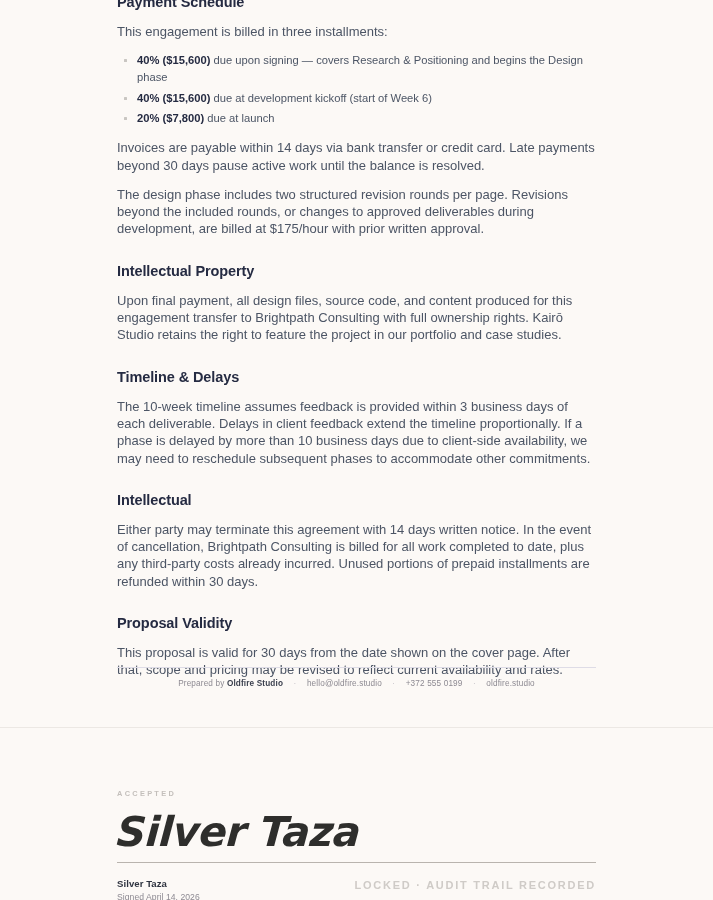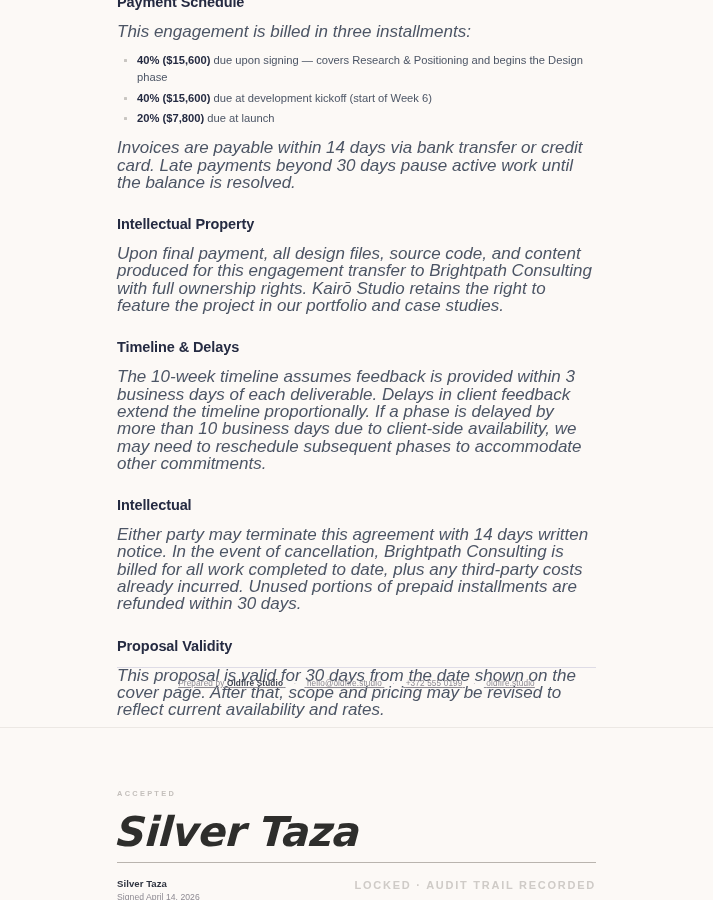--- a/index.html
+++ b/index.html
@@ -38,26 +38,25 @@
     line-height: 20px;
     font-weight: 700;
     color: #252b42;
     margin: 0 0 11px 0;
     letter-spacing: -0.1px;
   }
   h2.section-title.first { margin-top: 0; }
   h2.section-title.spaced { margin-top: 23px; }
 
   p.body-text {
-    font-size: 17px;
+    font-size: 13px;
     line-height: 17.3px;
     color: #4c5565;
     margin: 0 0 12px 0;
     letter-spacing: 0.01px;
-    font-style: italic;
   }
 
   ul.installments {
     list-style: none;
     margin: 0 0 12px 0;
     padding: 0 0 0 20px;
   }
   ul.installments li {
     position: relative;
     font-size: 11.2px;
@@ -92,21 +91,20 @@
   .page-footer {
     position: absolute;
     left: 0;
     top: 678px;
     width: 713px;
     text-align: center;
     font-size: 8.2px;
     line-height: 12px;
     color: #8d8a92;
     letter-spacing: 0.15px;
-    text-decoration: underline;
   }
   .page-footer b { color: #3a3f4d; font-weight: 700; }
   .page-footer .sep {
     display: inline-block;
     margin: 0 8px;
     color: #c6c3c9;
   }
 
   
   .panel-divider {
@@ -198,20 +196,21 @@
       <p class="body-text">This engagement is billed in three installments:</p>
       <ul class="installments">
         <li><b>40% ($15,600)</b><span> due upon signing — covers Research &amp; Positioning and begins the Design phase</span></li>
         <li><b>40% ($15,600)</b><span> due at development kickoff (start of Week 6)</span></li>
         <li><b>20% ($7,800)</b><span> due at launch</span></li>
       </ul>
       <p class="body-text">Invoices are payable within 14 days via bank transfer or credit card. Late payments beyond 30 days pause active work until the balance is resolved.</p>
     </section>
 
     <section>
+      <p class="body-text">The design phase includes two structured revision rounds per page. Revisions beyond the included rounds, or changes to approved deliverables during development, are billed at $175/hour with prior written approval.</p>
     </section>
 
     <section>
       <h2 class="section-title spaced">Intellectual Property</h2>
       <p class="body-text">Upon final payment, all design files, source code, and content produced for this engagement transfer to Brightpath Consulting with full ownership rights. Kairō Studio retains the right to feature the project in our portfolio and case studies.</p>
     </section>
 
     <section>
       <h2 class="section-title spaced">Timeline &amp; Delays</h2>
       <p class="body-text">The 10-week timeline assumes feedback is provided within 3 business days of each deliverable. Delays in client feedback extend the timeline proportionally. If a phase is delayed by more than 10 business days due to client-side availability, we may need to reschedule subsequent phases to accommodate other commitments.</p>

